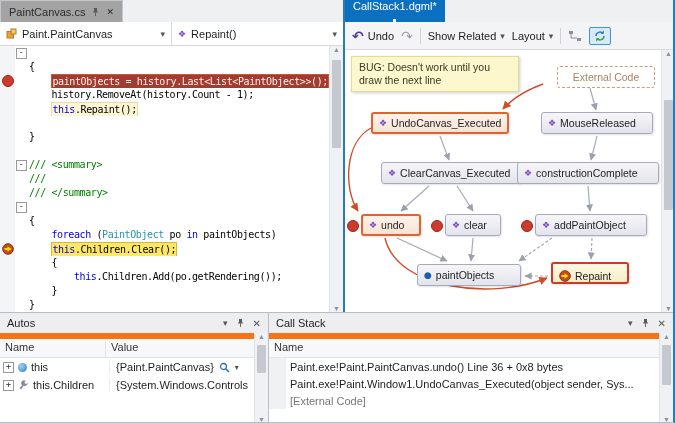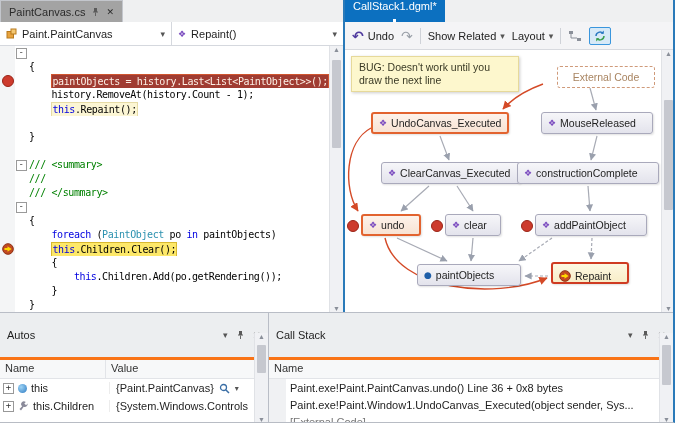--- a/index.html
+++ b/index.html
@@ -62,22 +62,22 @@
   .mi{color:#7a4bbf;font-size:9px;font-family:"DejaVu Sans",sans-serif;}
   .fi{color:#1f5fa8;font-size:9px;font-family:"DejaVu Sans",sans-serif;}
   .gbp{position:absolute;width:10px;height:10px;border-radius:50%;background:#cd3b2d;border:1px solid #9a2417;z-index:2;}
   .gnote{position:absolute;left:6px;top:6px;width:152px;background:#fdf7cd;border:1px solid #e6d99a;
          box-shadow:1px 1px 3px rgba(0,0,0,.2);padding:4px 7px;font-size:10.5px;color:#3a3a25;z-index:3;line-height:13px;}
   
   .toolwin{position:absolute;top:312px;height:111px;background:#fff;border-top:1px solid #b9bdc6;
            box-sizing:border-box;overflow:hidden;}
   #autos-pane{left:0;width:269px;border-right:1px solid #b9bdc6;}
   #callstack-pane{left:269px;width:404px;}
-  .twtitle{height:20px;display:flex;align-items:center;padding:12px 7px;background:#eceef0;
-           border-bottom:3px solid #f97316;}
+  .twtitle{height:20px;display:flex;align-items:center;padding:0 7px;background:#eceef0;
+           border-bottom:6px solid #f97316;}
   .twicons{margin-left:auto;display:flex;gap:8px;align-items:center;color:#555;}
   .twicons span{font-size:9px;}
   .grid-header{height:18px;display:flex;background:#f7f8f9;border-bottom:1px solid #e2e4e8;color:#333;}
   .gh-cell{padding:2px 5px;border-right:1px solid #e2e4e8;box-sizing:border-box;}
   .arow{height:18px;display:flex;align-items:center;}
   .a-name{width:106px;flex:none;display:flex;gap:4px;align-items:center;padding-left:3px;
           border-right:1px solid #ececec;overflow:hidden;white-space:nowrap;}
   .a-val{flex:1;display:flex;align-items:center;gap:5px;padding-left:6px;overflow:hidden;white-space:nowrap;}
   .exp{width:9px;height:9px;flex:none;border:1px solid #989898;font-size:9px;line-height:7px;text-align:center;
        background:#fff;color:#333;font-family:"DejaVu Sans Mono",monospace;}

